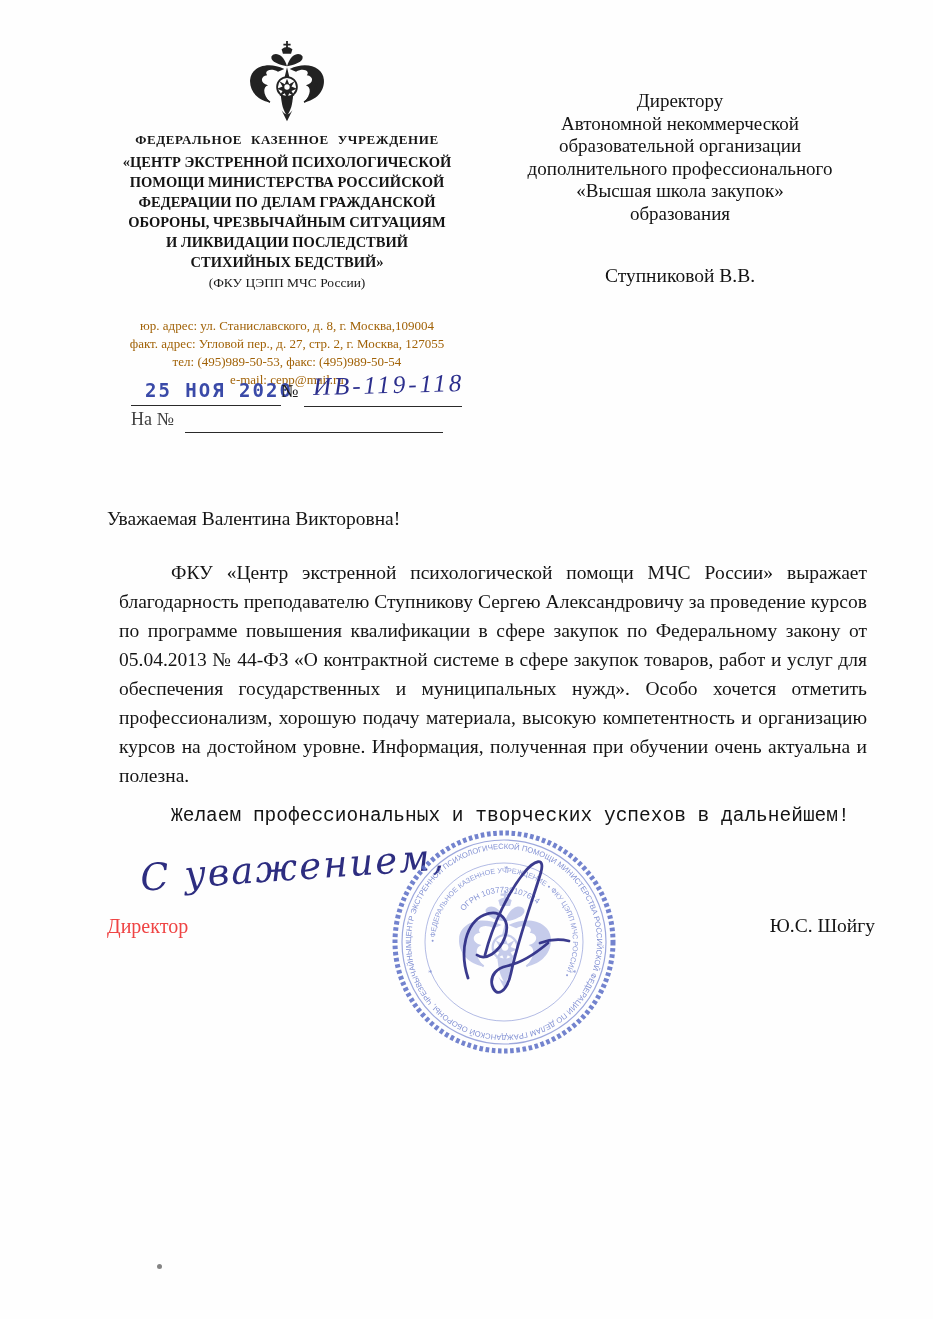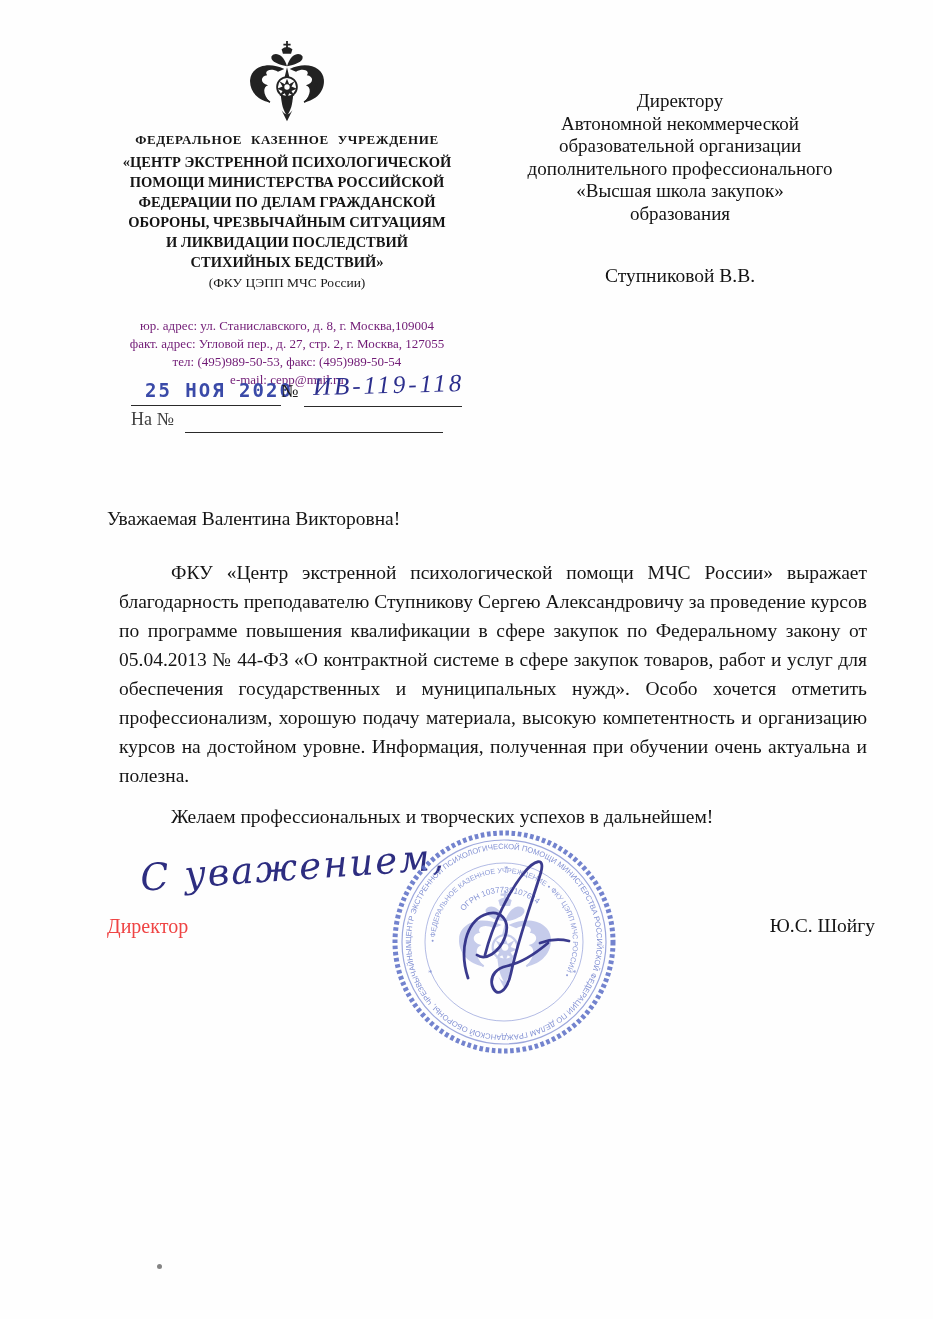--- a/index.html
+++ b/index.html
@@ -7,21 +7,21 @@
     position:relative;width:933px;height:1319px;background:#fefefe;
     margin:0 auto;overflow:hidden;
     font-family:"Liberation Serif",serif;color:#1b1b1b;
   }
   
   .letterhead{position:absolute;left:92px;top:38px;width:390px;text-align:center;}
   .emblem{display:block;margin:0 auto 6px auto;}
   .org-type{font-size:13px;font-weight:700;letter-spacing:.6px;word-spacing:5px;color:#161616;}
   .org-name{font-size:14.5px;font-weight:700;line-height:20px;margin-top:4px;color:#141414;}
   .short-name{font-size:13.5px;margin-top:3px;color:#1a1a1a;}
-  .contacts{margin-top:26px;font-size:13px;line-height:18px;color:#701a75;}
+  .contacts{margin-top:26px;font-size:13px;line-height:18px;color:#a16207;}
   
   .addressee{position:absolute;left:468px;top:90px;width:424px;text-align:center;
     font-size:19px;line-height:22.5px;color:#141414;}
   .addressee .person{margin-top:40px;font-size:19.5px;}
   
   .refblock{position:absolute;left:131px;top:378px;width:340px;height:62px;font-size:18px;}
   .date-stamp{
     position:absolute;left:14px;top:1px;
     font-family:"DejaVu Sans Mono",monospace;font-weight:700;font-size:19px;
     letter-spacing:2px;color:#3a4aa8;white-space:nowrap;
@@ -36,21 +36,21 @@
     font-style:italic;font-size:25px;letter-spacing:3px;color:#2c2f8d;
     transform:rotate(-1.5deg);white-space:nowrap;
   }
   .reply-label{position:absolute;left:0;top:31px;color:#404040;}
   
   .salutation{position:absolute;left:107px;top:508px;width:772px;
     font-size:19.5px;color:#141414;}
   .body-text{position:absolute;left:107px;top:546px;width:772px;
     font-size:19.5px;line-height:29px;color:#141414;}
   .body-text p{margin:12px;text-align:justify;text-indent:52px;}
-  .body-text p.last{text-align:left;}
+  .body-text p.last{text-align:left;font-family:Liberation Mono, monospace;}
   
   .closing-hand{
     position:absolute;left:140px;top:846px;
     font-family:"DejaVu Serif",serif;font-style:italic;font-size:37px;
     letter-spacing:2px;color:#2d2d80;transform:rotate(-4deg);white-space:nowrap;
   }
   .sig-title{position:absolute;left:107px;top:915px;font-size:20px;color:#ef4444;}
   .sig-name{position:absolute;right:58px;top:915px;font-size:19.5px;color:#141414;}
   .stamp{position:absolute;left:388px;top:826px;width:232px;height:232px;}
   .speck{position:absolute;left:157px;top:1264px;width:5px;height:5px;border-radius:50%;

